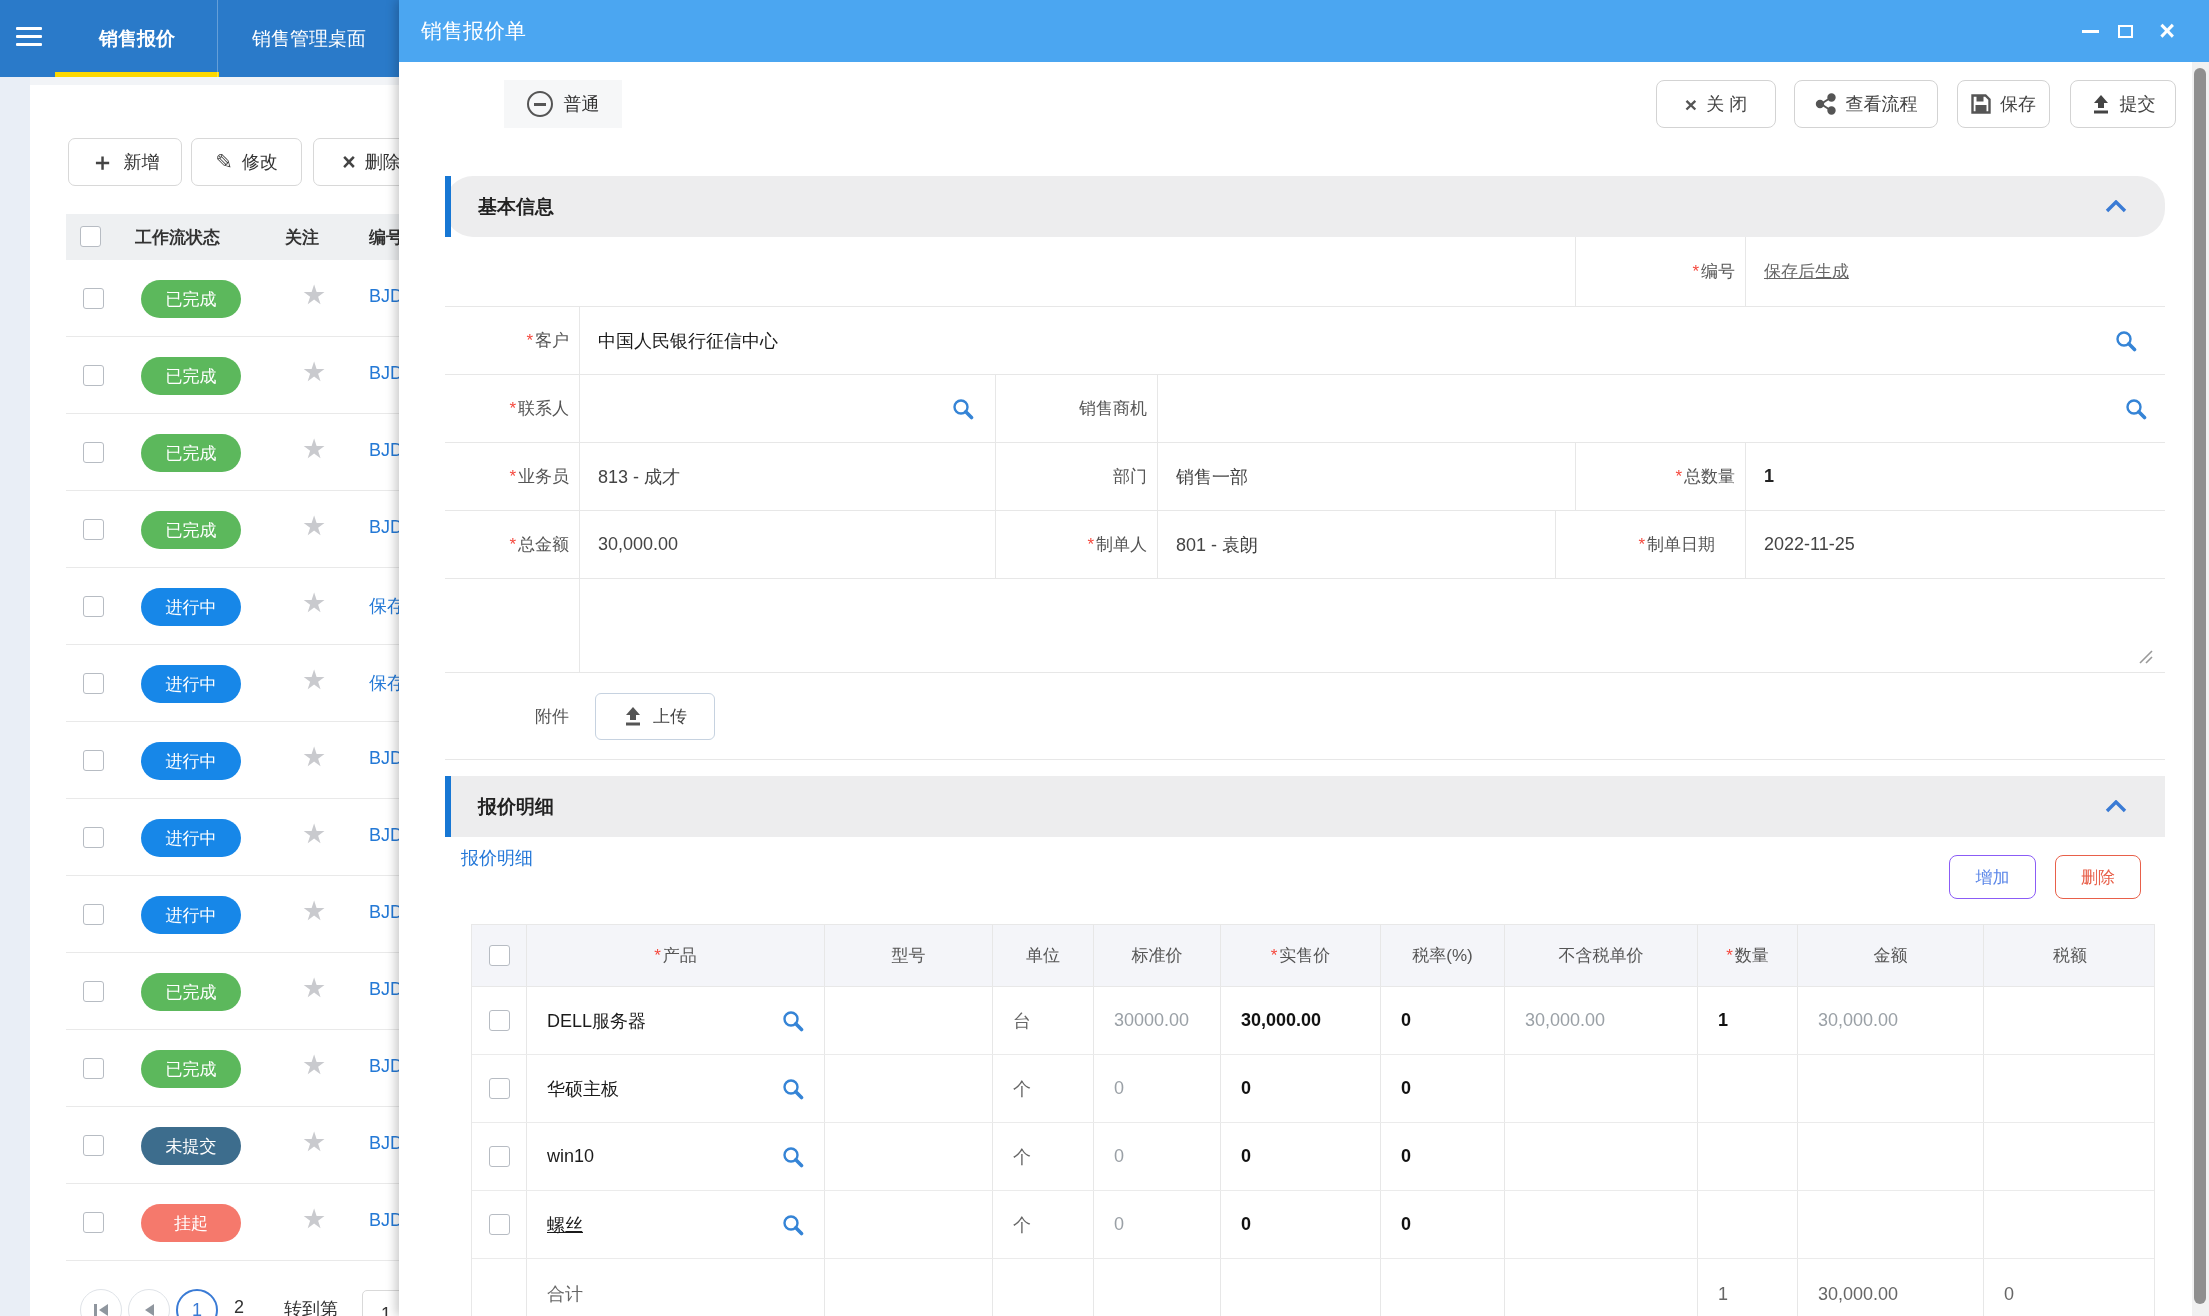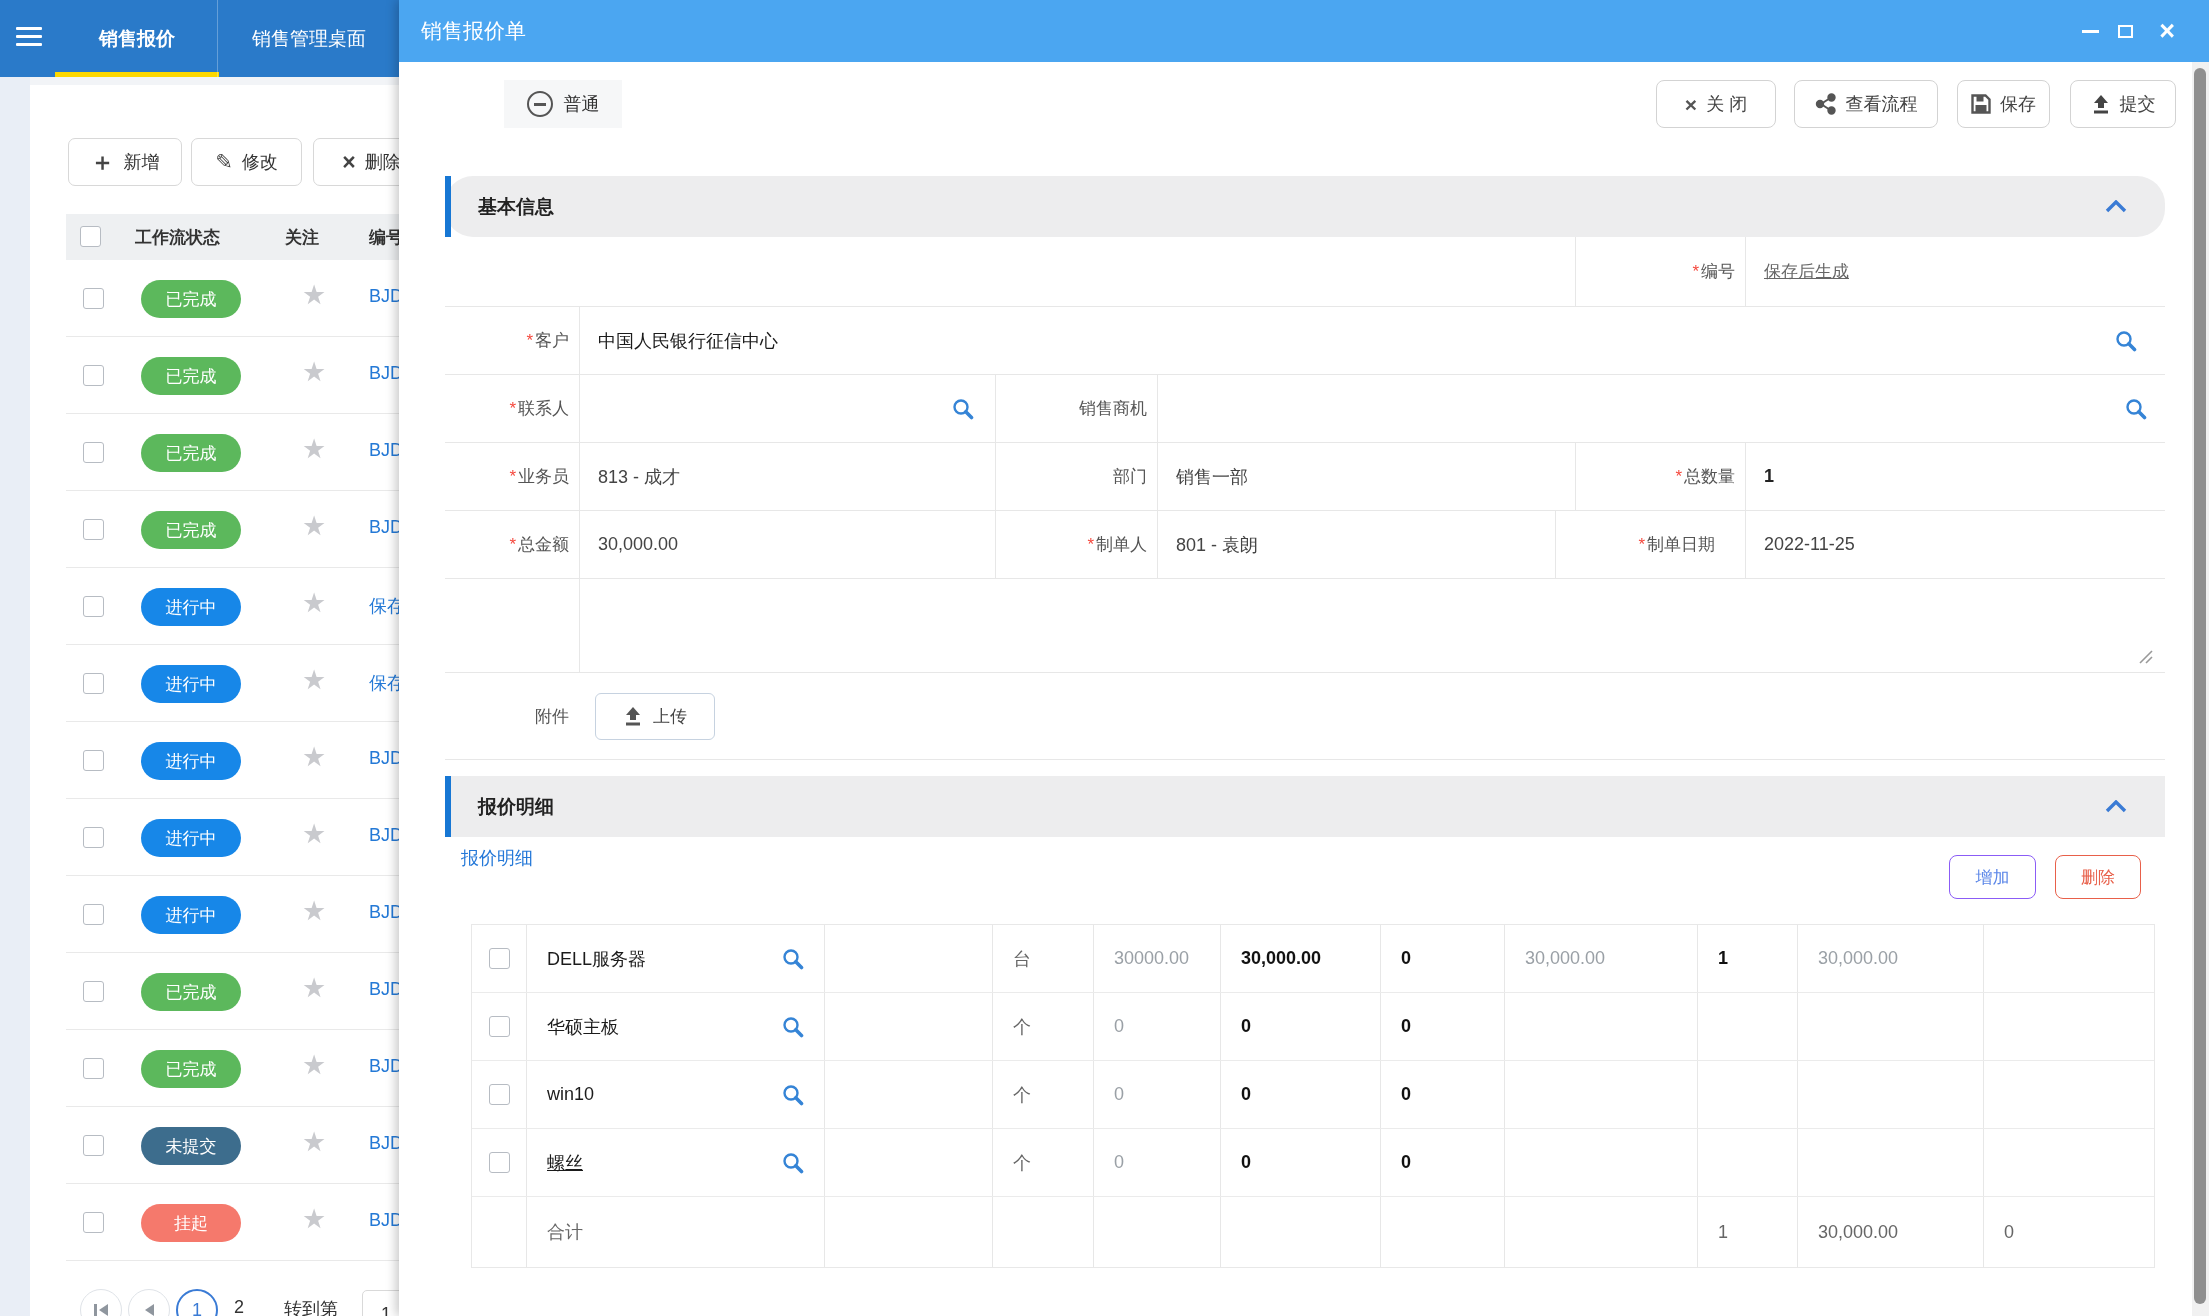--- a/index.html
+++ b/index.html
@@ -370,20 +370,35 @@
       <svg class="sect-chev" width="22" height="13">
           <polyline points="2,11 11,2 20,11" stroke="#3a7bd5" stroke-width="3.4" fill="none"></polyline>
         </svg>
     </div>
 
     <span class="subtab">报价明细</span>
     <div class="dbtn add" style="left:1550px; width:87px;">增加</div>
     <div class="dbtn del" style="left:1656px; width:86px;">删除</div>
 
     <div class="dtable">
+      <div class="dth">
+        <div class="dcell dh" style="left:0; width:54px;">
+            <span class="cb" style="position:static;"></span>
+          </div>
+        <div class="dcell dh req vline" style="left:54px; width:298px;">产品</div>
+        <div class="dcell dh vline" style="left:352px; width:168px;">型号</div>
+        <div class="dcell dh vline" style="left:520px; width:101px;">单位</div>
+        <div class="dcell dh vline" style="left:621px; width:127px;">标准价</div>
+        <div class="dcell dh req vline" style="left:748px; width:160px;">实售价</div>
+        <div class="dcell dh vline" style="left:908px; width:124px;">税率(%)</div>
+        <div class="dcell dh vline" style="left:1032px; width:193px;">不含税单价</div>
+        <div class="dcell dh req vline" style="left:1225px; width:100px;">数量</div>
+        <div class="dcell dh vline" style="left:1325px; width:186px;">金额</div>
+        <div class="dcell dh vline" style="left:1511px; width:173px;">税额</div>
+      </div>
 
       <div class="dtr">
         <div class="dcell" style="left:0; width:54px; justify-content:center;">
             <span class="cb" style="position:static;"></span>
           </div>
         <div class="dcell dleft vline dark" style="left:54px; width:298px;">DELL服务器</div>
         <svg class="mag" style="left:310px;" width="22" height="22">
             <circle cx="9" cy="9" r="6.5" stroke="#3584d6" stroke-width="2.4" fill="none"></circle>
             <line x1="13.8" y1="13.8" x2="19.5" y2="19.5" stroke="#3584d6" stroke-width="3.6" stroke-linecap="round"></line>
           </svg>

